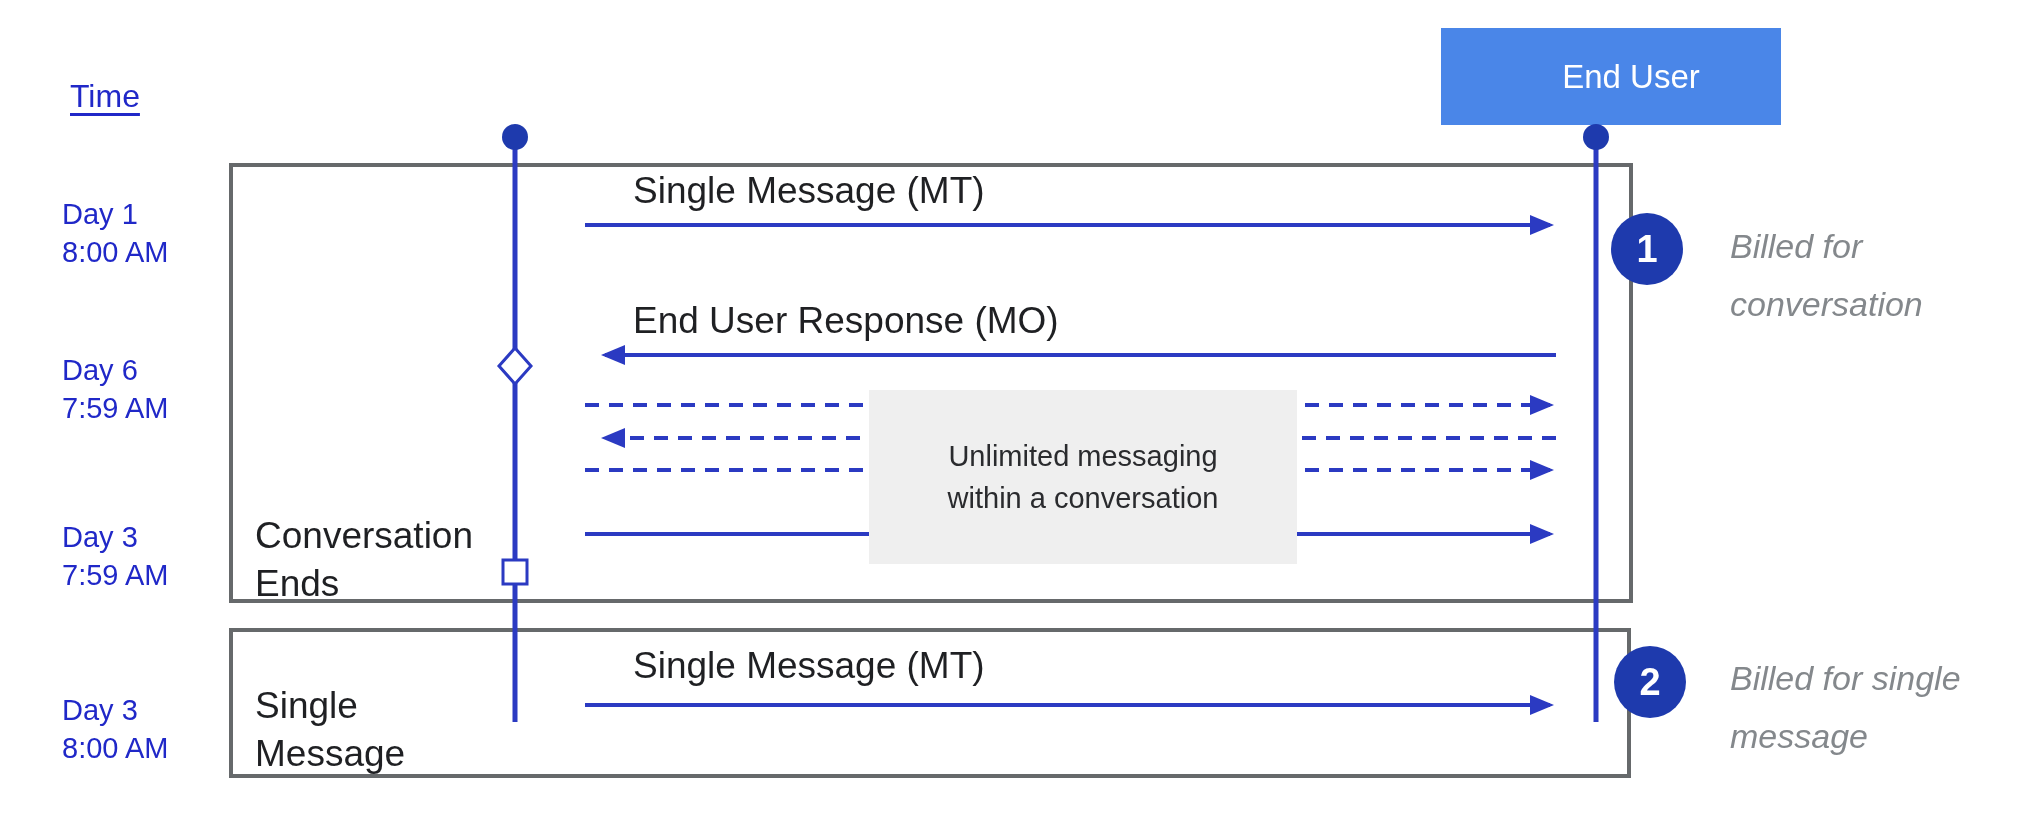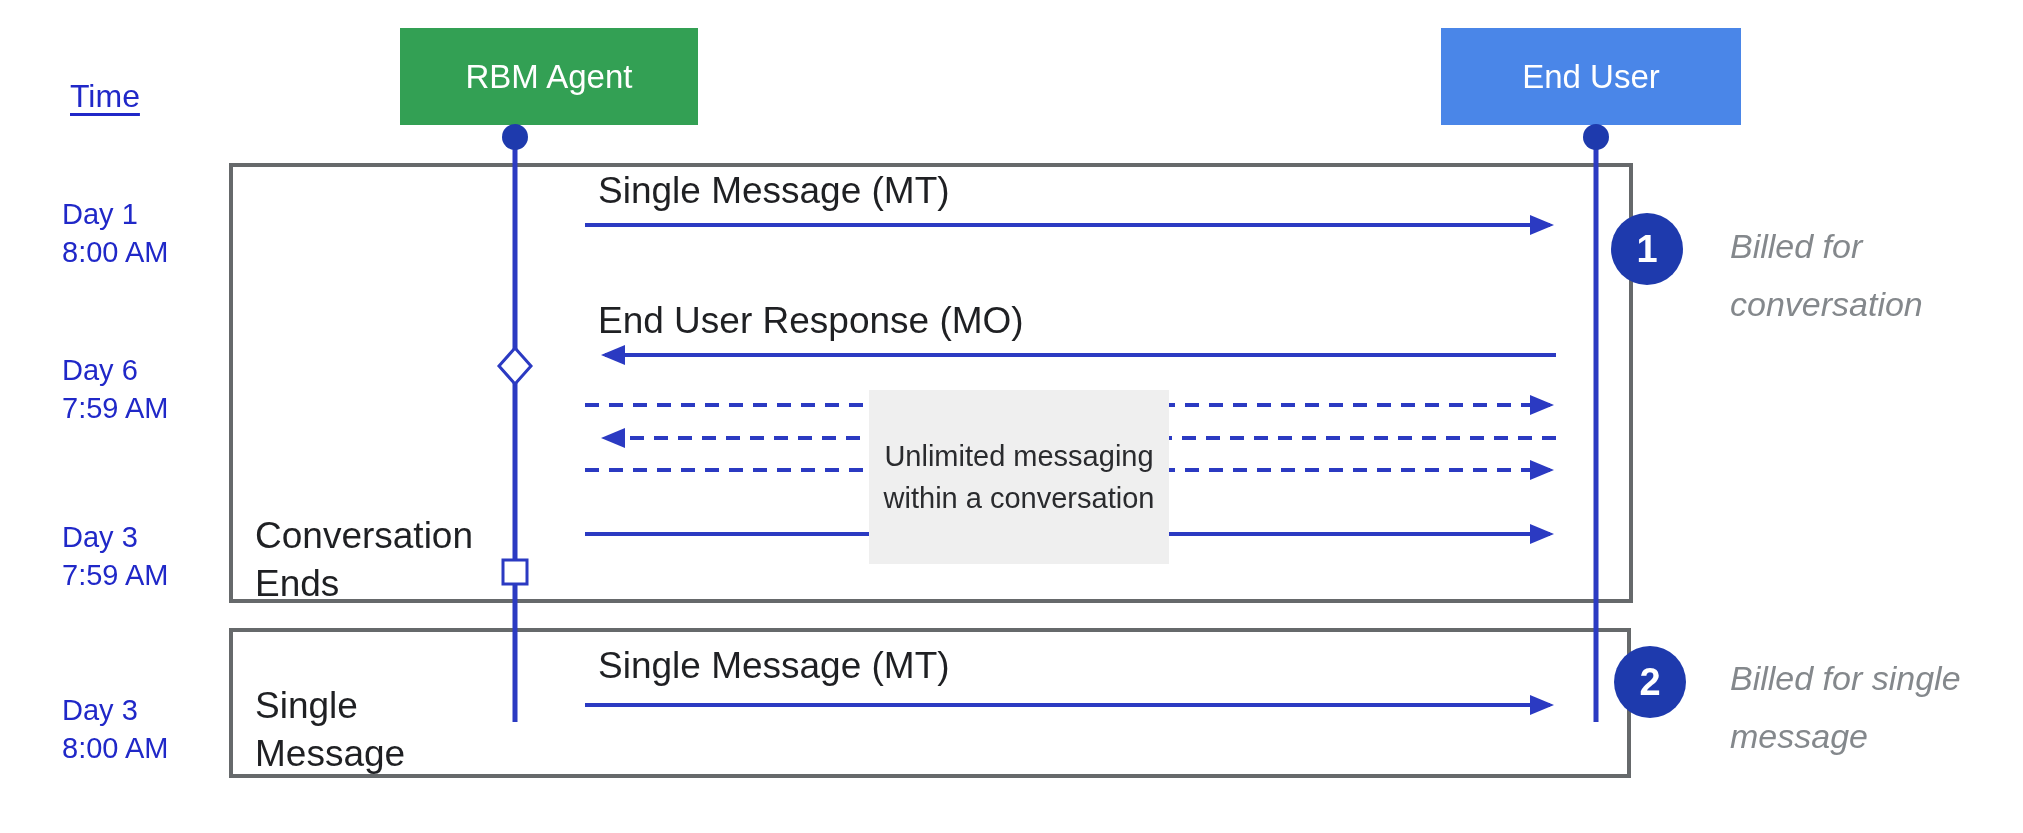--- a/index.html
+++ b/index.html
@@ -12,55 +12,52 @@
     --note-gray:#84888c;
     --ink:#1f2023;
   }
   html,body{margin:0;padding:0;background:#fff;}
   body{font-family:"Liberation Sans", sans-serif;}
   .canvas{position:relative;width:2023px;height:833px;background:#fff;overflow:hidden;}
   .abs{position:absolute;}
 
   .actor{display:flex;align-items:center;justify-content:center;color:#fff;font-size:33px;}
   .agent-box{left:400px;top:28px;width:298px;height:97px;background:var(--agent-green);}
-  .enduser-box{left:1441px;top:28px;width:300px;height:97px;background:var(--user-blue);}
+  .enduser-box{left:1441px;top:28px;width:300px;height:97px;background:var(--user-blue);padding-left:40px;}
 
   .frame{border:4px solid var(--frame-gray);background:transparent;}
   .frame1{left:229px;top:163px;width:1396px;height:432px;}
   .frame2{left:229px;top:628px;width:1394px;height:142px;}
 
   .time-head{left:70px;top:78px;font-size:32px;color:var(--time-blue);text-decoration:underline;text-underline-offset:6px;}
   .day{left:62px;font-size:29px;line-height:1.3;color:var(--time-blue);white-space:nowrap;}
   .black-label{font-size:37px;line-height:1.3;color:var(--ink);}
-  .msg-label{font-size:37px;color:var(--ink);white-space:nowrap;}
+  .msg-label{font-size:37px;color:var(--ink);white-space:nowrap;margin-left:35px;}
 
-  .note-box{left:869px;top:390px;width:300px;height:174px;background:#efefef;
-            display:flex;align-items:center;}
+  .note-box{left:869px;top:390px;width:428px;height:174px;background:#efefef;
+            display:flex;align-items:center;justify-content:center;}
   .note-text{width:330px;text-align:center;font-size:29px;line-height:1.45;color:#2a2b2e;}
 
   .badge{width:72px;height:72px;border-radius:50%;background:var(--badge-blue);color:#fff;
          font-size:38px;font-weight:bold;display:flex;align-items:center;justify-content:center;}
   .billed{font-size:34px;line-height:1.7;color:var(--note-gray);font-style:italic;}
 
   svg.layer{position:absolute;left:0;top:0;width:2023px;height:833px;pointer-events:none;}
   .lifeline{stroke:var(--line-blue);stroke-width:5;}
   .dot{fill:var(--badge-blue);}
   .msgline{stroke:var(--line-blue);stroke-width:4;fill:none;}
   .dashed{stroke-dasharray:14 10;}
   .marker-shape{fill:#ffffff;stroke:var(--line-blue);stroke-width:3;}
   .arrowhead-fill{fill:var(--line-blue);}
 </style>
 </head>
 <body>
 
 <div class="canvas">
 
-  <div class="abs actor agent-box">
-    <span>RBM Agent</span>
-  </div>
   <div class="abs actor enduser-box">
     <span>End User</span>
   </div>
 
   <div class="abs time-head">Time</div>
 
   <div class="abs frame frame1"></div>
   <div class="abs frame frame2"></div>
 
   <svg class="layer" viewBox="0 0 2023 833">

